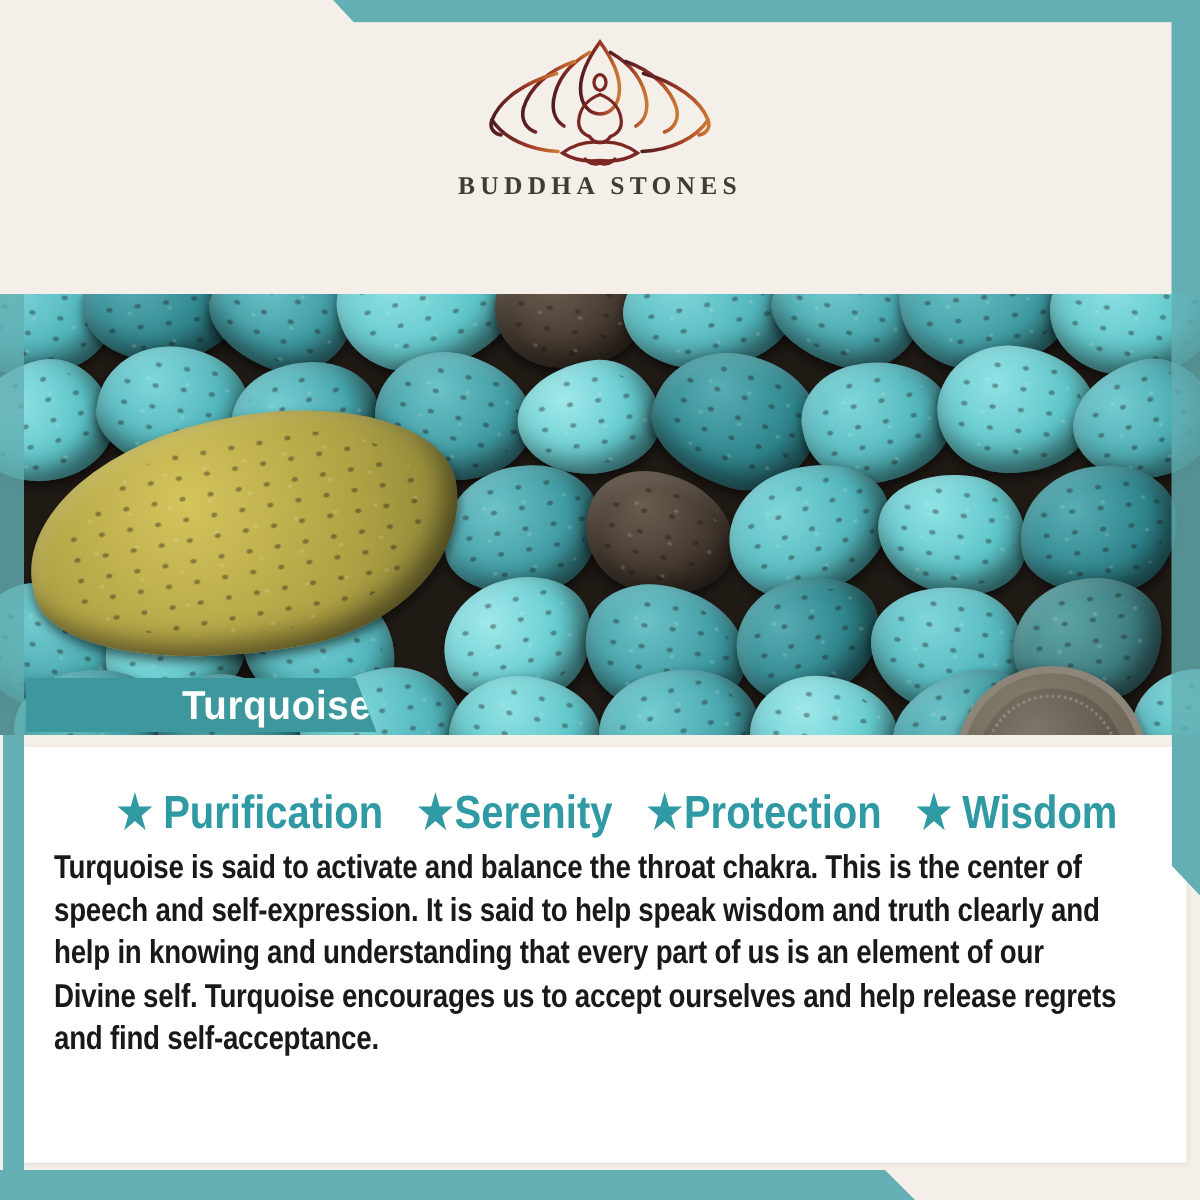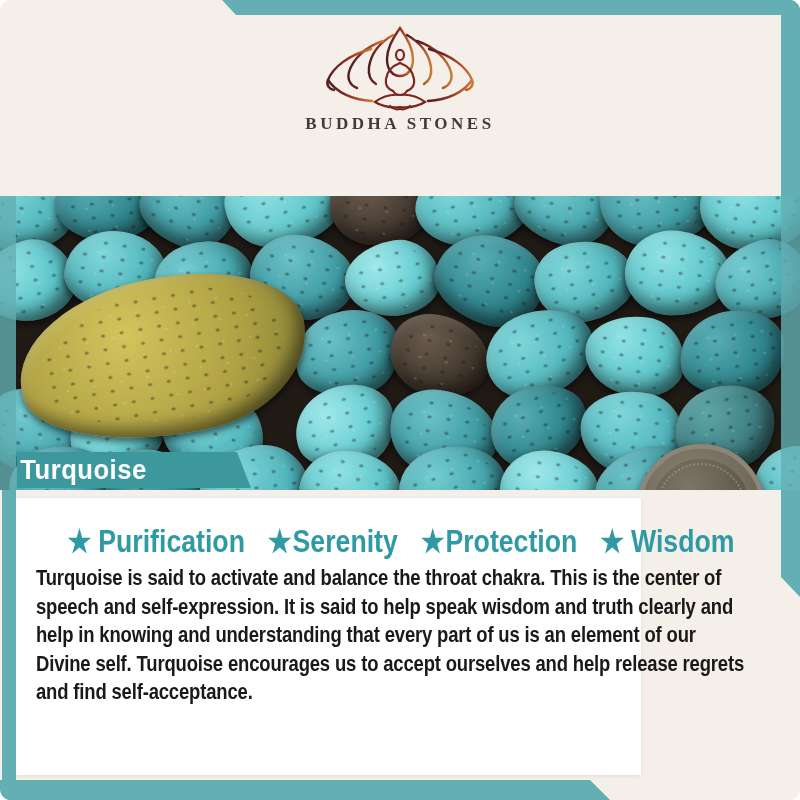--- a/index.html
+++ b/index.html
@@ -1,17 +1,17 @@
 <!DOCTYPE html>
 <html><head>
 <meta charset="utf-8">
 <style>
   html,body{margin:0;padding:0;}
   .stage{position:relative;width:800px;height:800px;background:#f4efe8;overflow:hidden;
-         font-family:"Liberation Sans",sans-serif;border-radius:11px;}
+         font-family:"Liberation Sans",sans-serif;}
 
   
   .top-band{position:absolute;left:0;top:0;width:800px;height:15px;background:#63afb3;
             clip-path:polygon(222px 0,800px 0,800px 15px,236px 15px);}
   .right-strip-top{position:absolute;right:0;top:0;width:19px;height:197px;background:#63afb3;}
   .right-strip-bottom{position:absolute;right:0;top:490px;width:19px;height:107px;background:#63afb3;
             clip-path:polygon(0 0,19px 0,19px 107px,0 87px);}
   .left-strip-bottom{position:absolute;left:2px;top:490px;width:14px;height:310px;background:#63afb3;}
   .bottom-band{position:absolute;left:0;top:780px;width:610px;height:20px;background:#63afb3;
             clip-path:polygon(0 0,590px 0,610px 20px,0 20px);}
@@ -45,25 +45,25 @@
   .coin{position:absolute;left:637px;top:248px;width:118px;height:118px;border-radius:50%;
         background:radial-gradient(circle at 40% 32%,#7d7668,#5d574b 55%,#403a31 95%);
         border:5px solid #8d8577;
         box-shadow:inset 0 0 0 10px rgba(170,160,138,.28), 0 4px 8px rgba(0,0,0,.6);}
   .coin::after{content:"";position:absolute;inset:14px;border-radius:50%;
         border:2px dotted rgba(200,192,170,.35);}
 
   
   .ribbon{position:absolute;left:17px;top:452px;width:234px;height:36px;background:#3d989e;
           clip-path:polygon(0 0,220px 0,234px 36px,0 36px);
-          display:flex;align-items:center;justify-content:flex-start;}
+          display:flex;align-items:center;justify-content:flex-end;}
   .ribbon .t{color:#ffffff;font-size:27px;font-weight:bold;letter-spacing:.5px;transform:scaleX(.95);}
 
   
-  .content-box{position:absolute;left:16px;top:498px;width:625px;height:277px;background:#ffffff;
+  .content-box{position:absolute;left:16px;top:498px;width:775px;height:277px;background:#ffffff;
                box-shadow:0 1px 4px rgba(0,0,0,.08);}
   .features{margin-top:26px;text-align:center;white-space:nowrap;color:#2f9aa4;
             font-size:31px;font-weight:bold;transform:scaleX(.86);line-height:36px;}
   .feature{display:inline-block;margin:0 9px;}
   .feature .star{display:inline-block;}
   .feature .star.gap{margin-right:8px;}
   .feature .star.tight{margin-right:1px;}
   .description{position:absolute;left:20px;top:66px;width:900px;transform:scaleX(.84);
                transform-origin:left top;font-size:22px;font-weight:bold;color:#191919;
                line-height:28.5px;letter-spacing:-.2px;}

